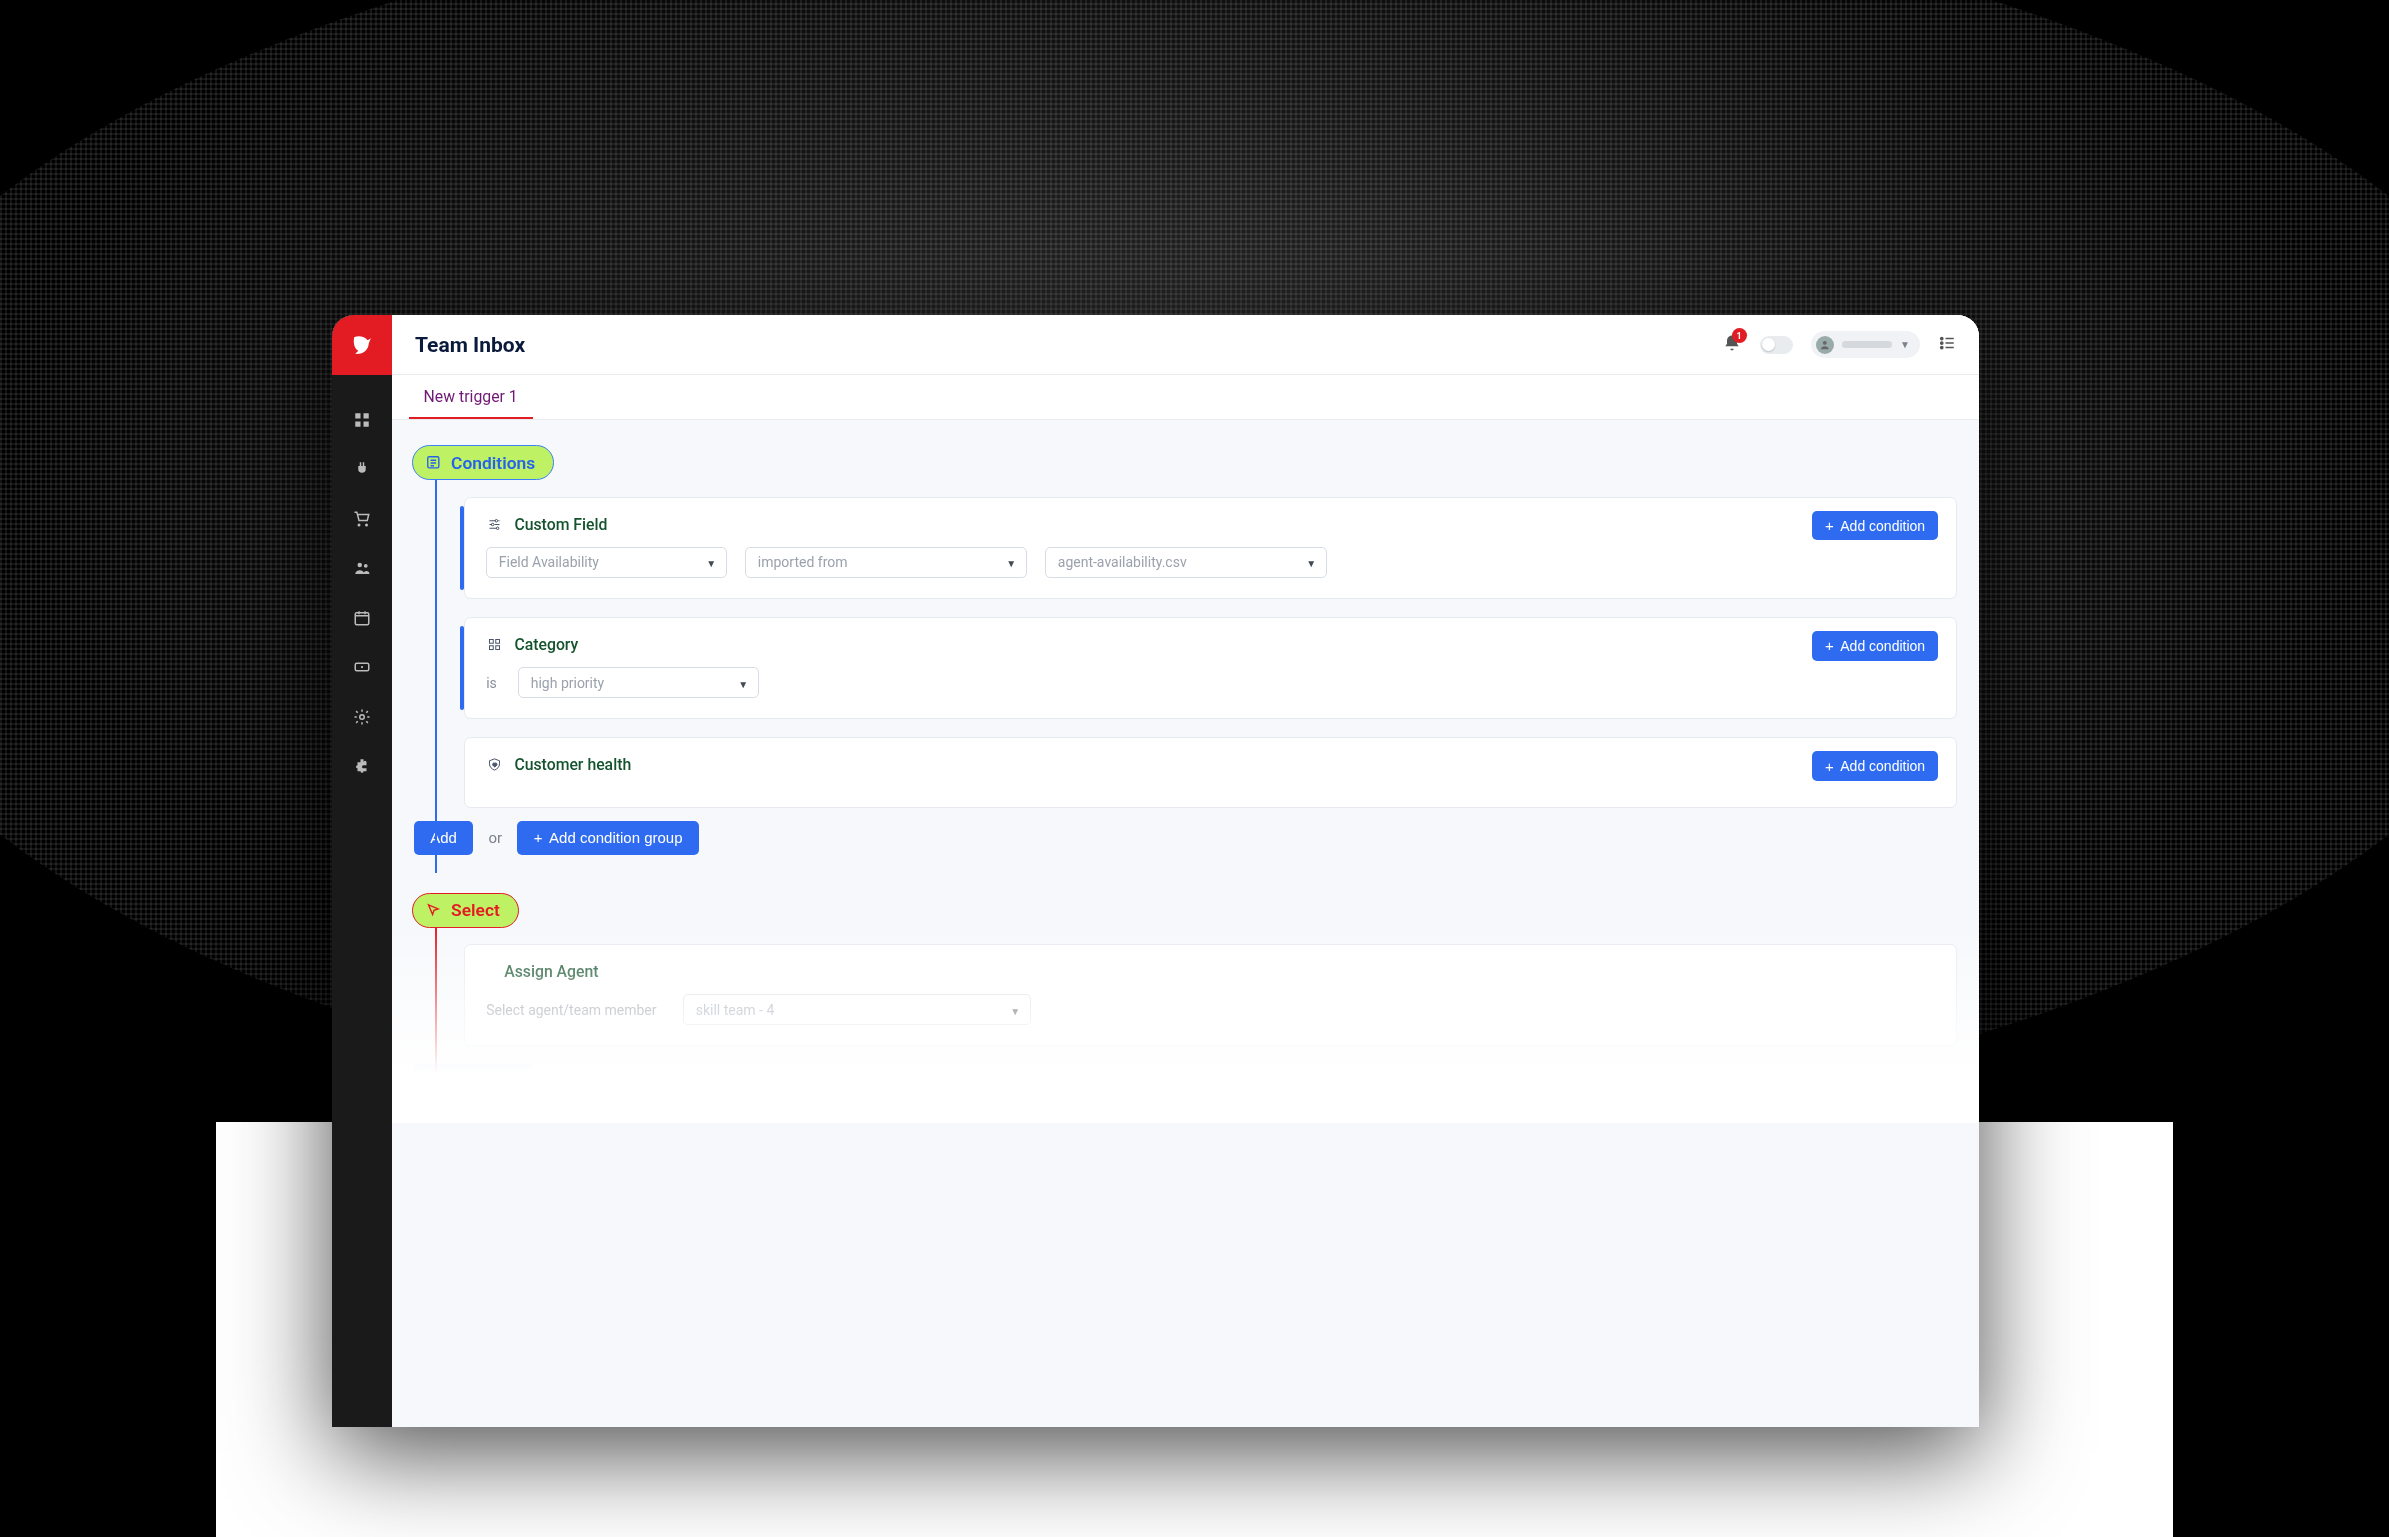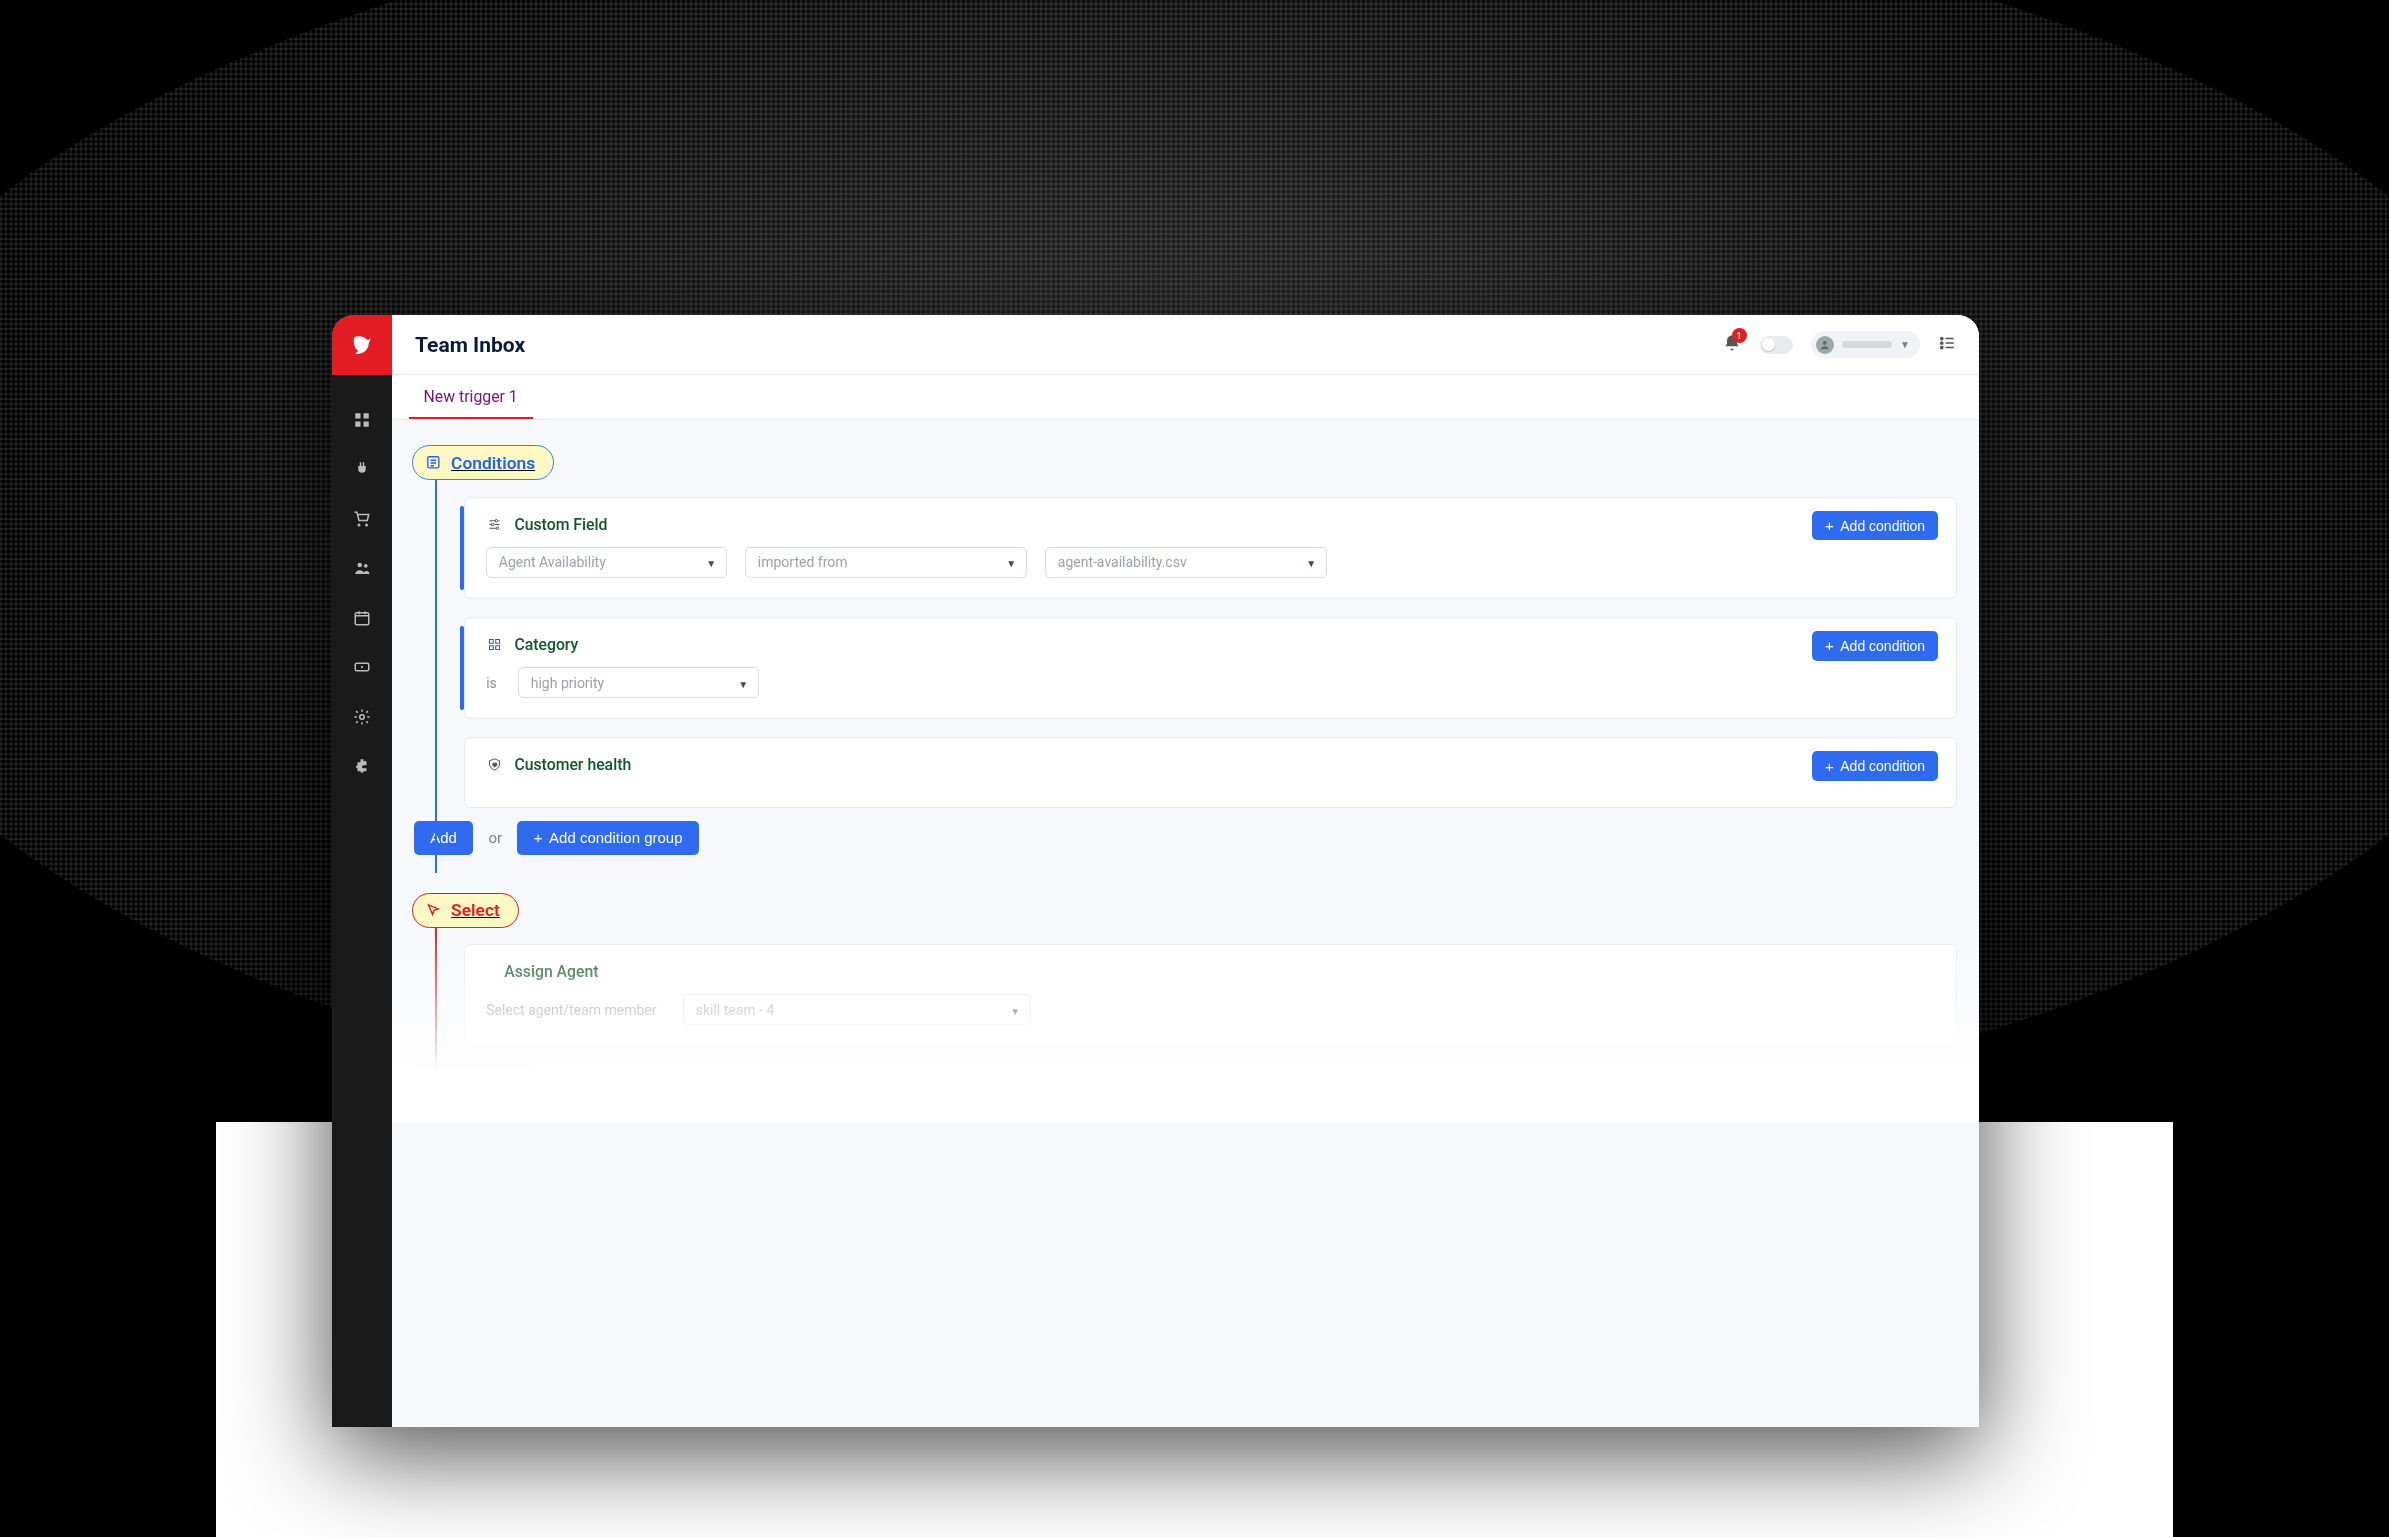--- a/index.html
+++ b/index.html
@@ -99,21 +99,21 @@
   
   .tabs { background:#fff; padding: 0 16.6px; border-bottom:0.8px solid #e8ecef; }
   .tab { display:inline-block; padding: 11.6px 15px; font-size:15.8px; color:#701a75; border-bottom:2.5px solid #e31b23; cursor:pointer; }
 
   
   .content { padding: 25px 21.6px; position:relative; }
 
   .section-pill {
     display:inline-flex; align-items:center; gap:10px;
     border:1.7px solid #3b82f6; border-radius:18px; padding:6.6px 18px 6.6px 11.6px;
-    background:#fef9c3; margin-left:-1.7px;text-decoration:underline;
+    background:#bef264; margin-left:-1.7px;
   }
   .section-pill.actions { border-color:#e31b23; }
   .section-pill .label { font-size:17.4px; font-weight:600; }
   .section-pill.conditions .label { color:#2563eb; }
   .section-pill.actions .label { color:#e31b23; }
   .section-pill svg { width:16.6px; height:16.6px; }
 
   .flow { position:relative; margin-top:0; }
   .vline { position:absolute; left:21.6px; top:35px; bottom:-18px; width:1.7px; background:#2e6bf0; }
   .vline.red { background:#e31b23; }
@@ -297,21 +297,21 @@
                     <path d="M4 6h10M18 6h2M4 12h4M12 12h8M4 18h12M20 18h0"></path>
                     <circle cx="15" cy="6" r="2"></circle>
                     <circle cx="9" cy="12" r="2"></circle>
                     <circle cx="17" cy="18" r="2"></circle>
                   </svg>
                 </span>
               <span class="card-title">Custom Field</span>
             </div>
             <div class="row">
               <div class="select">
-                  <span>Agent Availability</span>
+                  <span>Field Availability</span>
                   <span class="caret">▼</span>
                 </div>
               <div class="select wide">
                   <span>imported from</span>
                   <span class="caret">▼</span>
                 </div>
               <div class="select wide">
                   <span>agent-availability.csv</span>
                   <span class="caret">▼</span>
                 </div>

